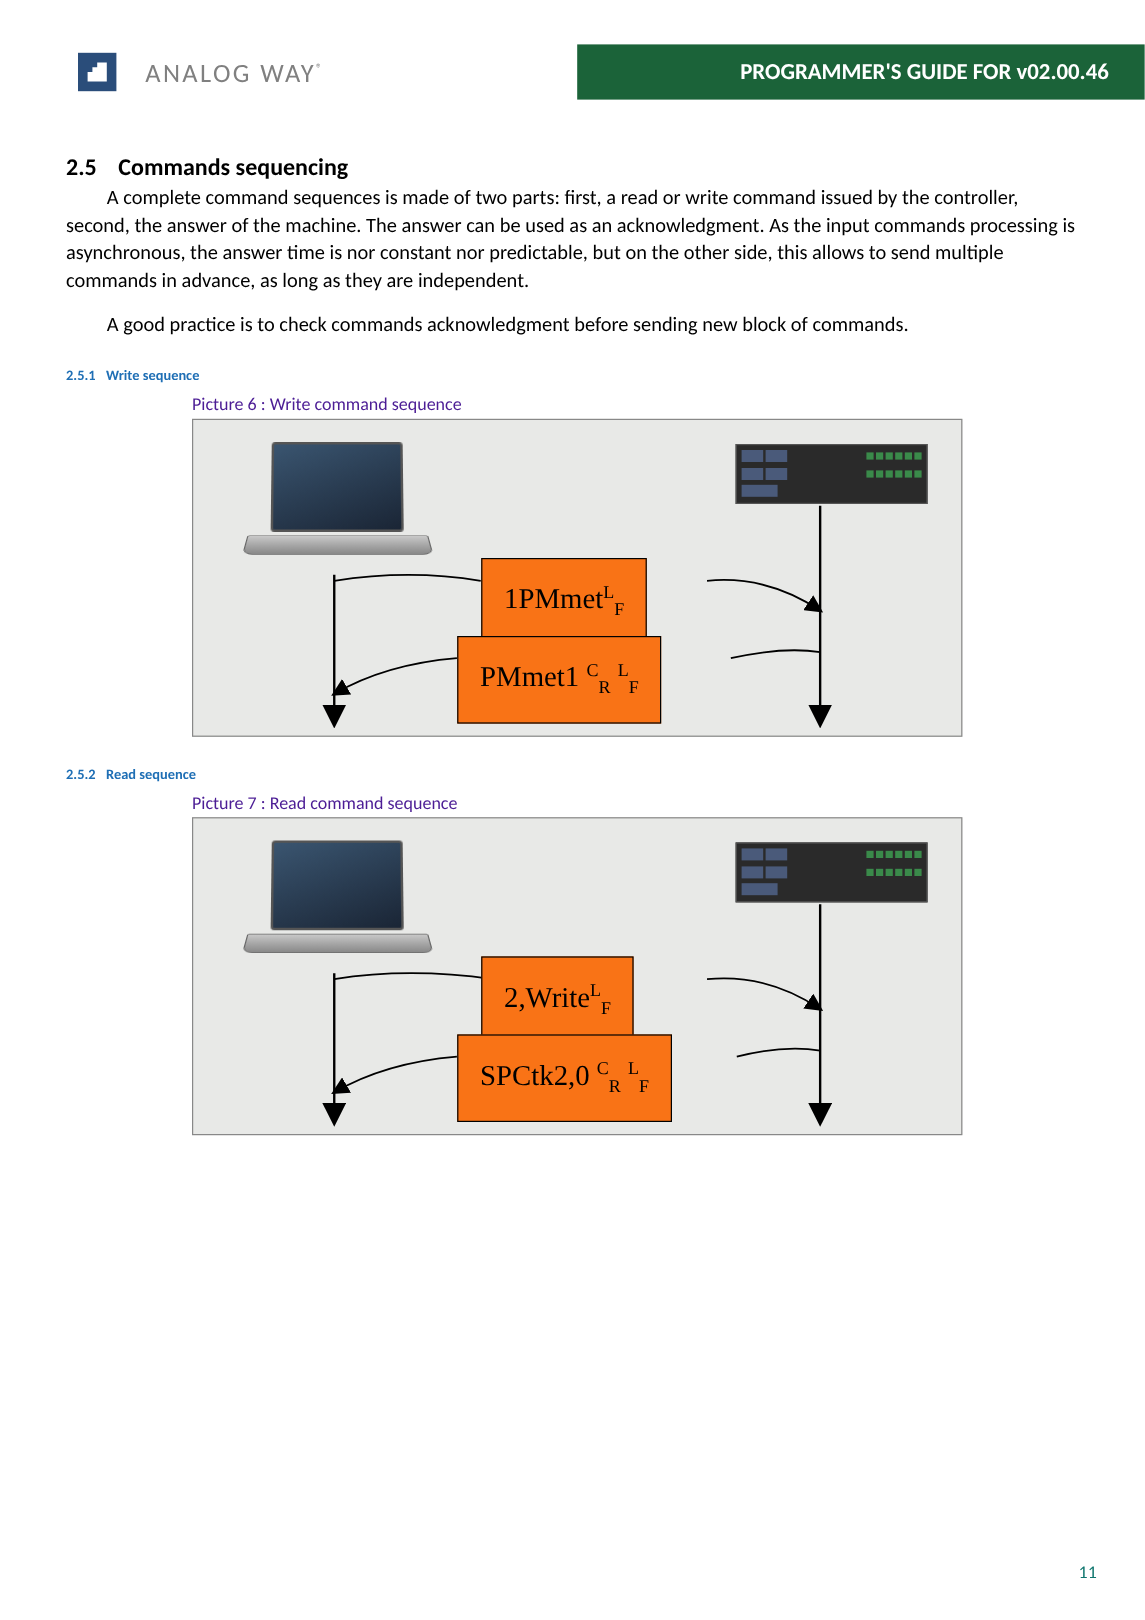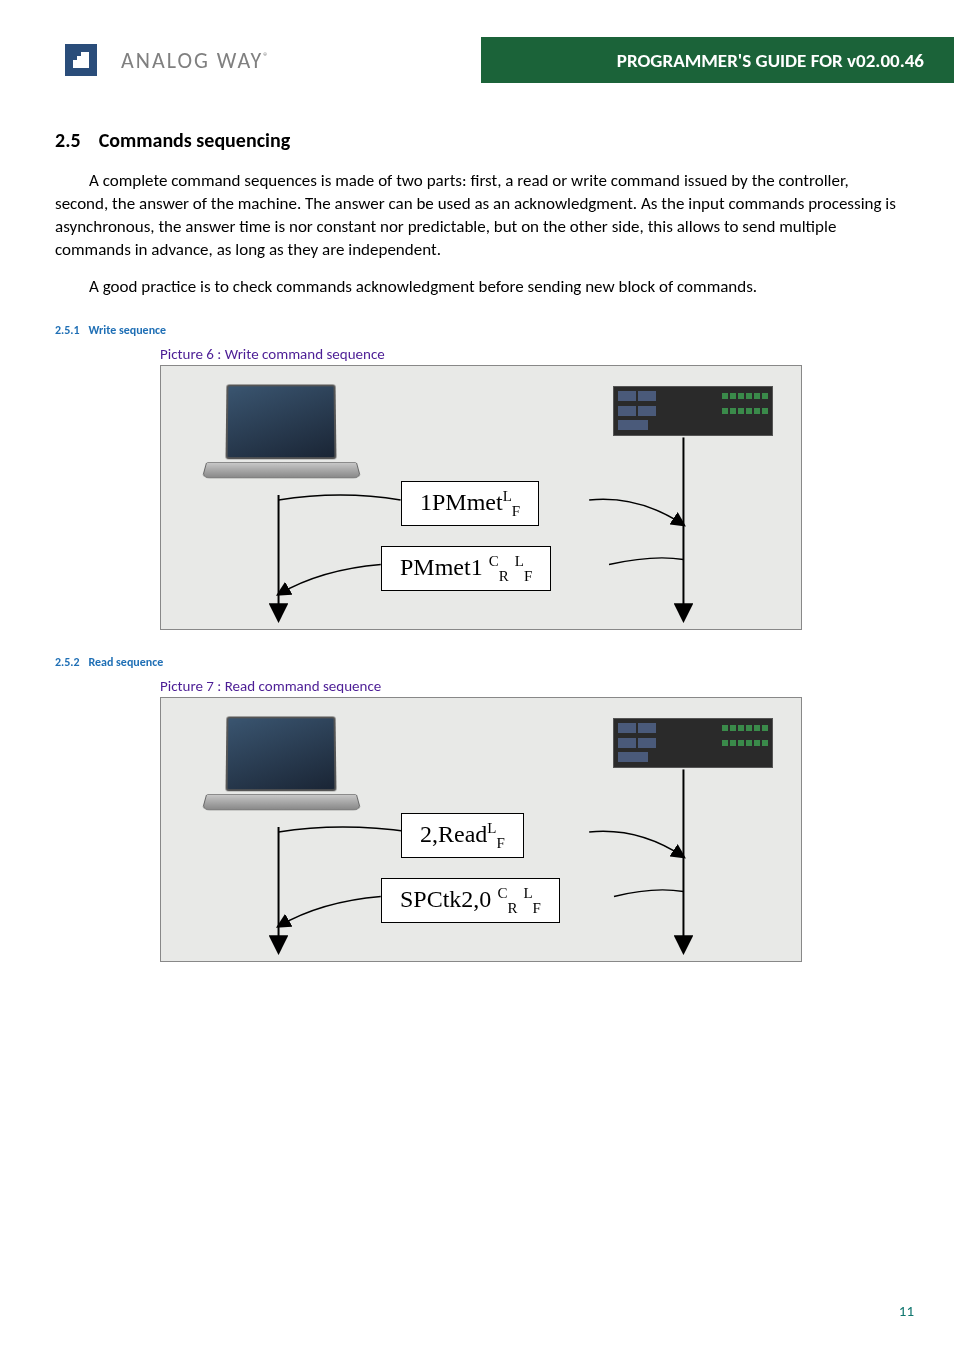--- a/index.html
+++ b/index.html
@@ -60,21 +60,21 @@
       font-weight: bold;
       font-size: 19px;
     }
     .content {
       padding: 45px 55px 0 55px;
     }
     h2 {
       font-size: 20px;
       font-weight: bold;
       color: #000;
-      margin-bottom: 18px;
+      margin-bottom: 2px;
     }
     .sec-num { margin-right: 18px; }
     p {
       font-size: 17px;
       color: #000;
       line-height: 1.35;
       margin-bottom: 14px;
     }
     p.indent { text-indent: 34px; }
     h3 {
@@ -141,23 +141,23 @@
     .rack-row {
       height: 12px;
       display: flex;
       gap: 2px;
       align-items: center;
     }
     .rack-block { background:#4a5a7a; height:10px; width:18px; }
     .rack-led { width:6px; height:6px; background:#3a8a4a; }
     .command-box {
       position: absolute;
-      background: #ffffff;
+      background: #f97316;
       border: 1.5px solid #000;
-      padding: 6px 18px;
+      padding: 20px 18px;
       font-family: "Times New Roman", serif;
       font-size: 24px;
     }
     .box1 { left: 240px; top: 115px; }
     .box2 { left: 220px; top: 180px; text-align: center; }
     .sup { font-size: 15px; vertical-align: super; }
     .sub { font-size: 15px; vertical-align: sub; }
     .page-num {
       position: absolute;
       bottom: 30px;
@@ -295,21 +295,21 @@
           <div class="rack-led"></div>
           <div class="rack-led"></div>
           <div class="rack-led"></div>
         </div>
       <div class="rack-row">
           <div class="rack-block" style="width:30px"></div>
           <div style="flex:1"></div>
         </div>
     </div>
     <div class="command-box box1">
-      <span>2,Read</span><span class="sup">L</span><span class="sub">F</span>
+      <span>2,Write</span><span class="sup">L</span><span class="sub">F</span>
     </div>
     <div class="command-box box2">
       <span>SPCtk2,0</span> <span class="sup">C</span><span class="sub">R</span> <span class="sup">L</span><span class="sub">F</span>
     </div>
   </div>
 
 </div>
 
 <div class="page-num">11</div>
 

